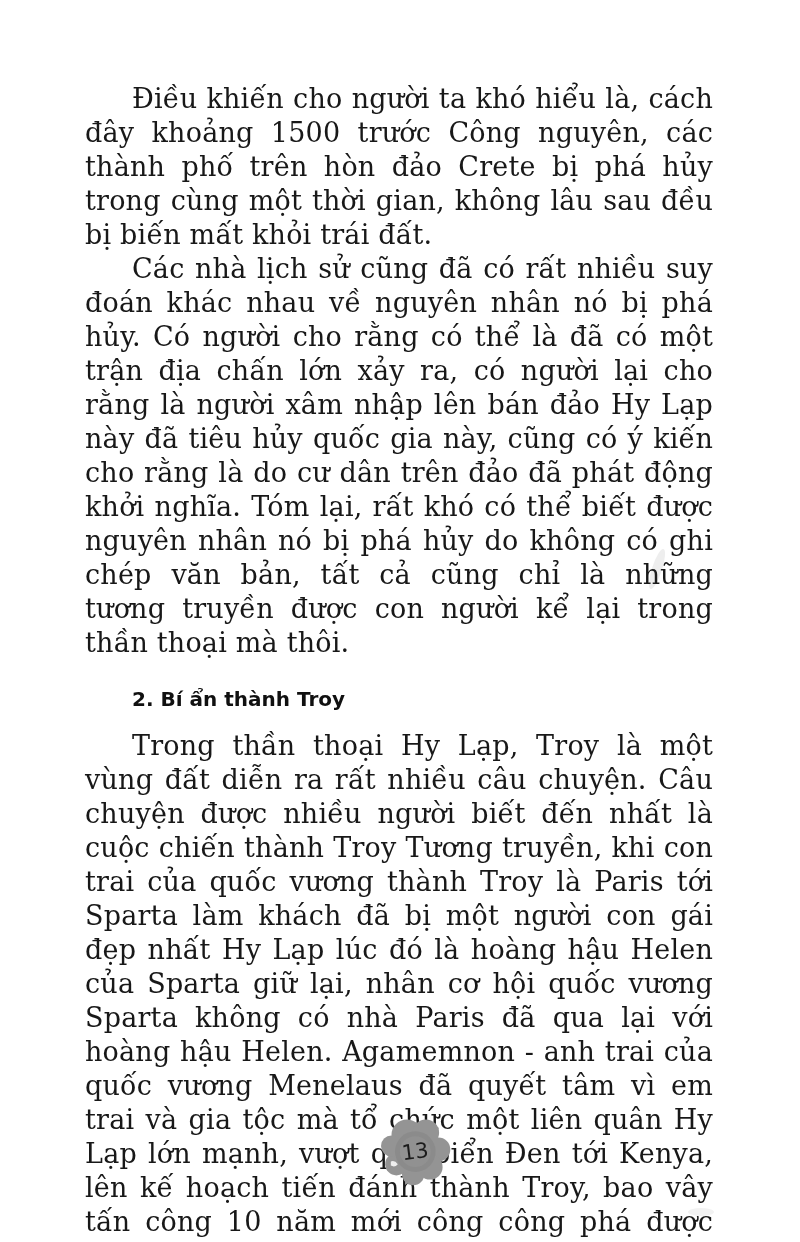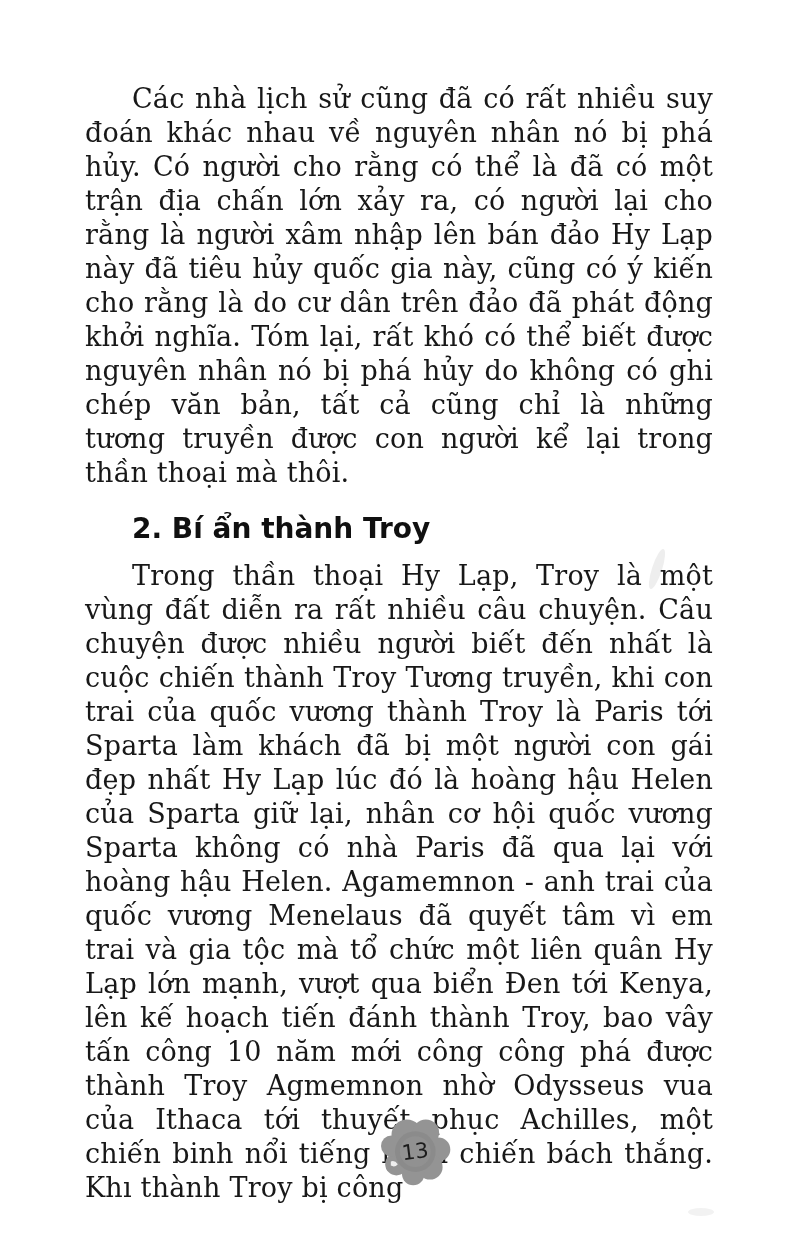--- a/index.html
+++ b/index.html
@@ -34,21 +34,21 @@
     text-align: justify;
     text-indent: 47px;
     color: #181818;
     letter-spacing: 0.2px;
   }
   h2.section-heading {
     margin: 22px 0 13px 0;
     padding-left: 47px;
     font-family: "DejaVu Sans", "Liberation Sans", sans-serif;
     font-weight: bold;
-    font-size: 28px;
+    font-size: 20px;
     line-height: 34px;
     color: #101010;
   }
   .page-number-ornament {
     position: absolute;
     left: 379px;
     top: 1118px;
     width: 74px;
     height: 70px;
   }
@@ -71,20 +71,21 @@
     background: rgba(90, 90, 90, 0.08);
     border-radius: 50%;
   }
 </style>
 </head>
 <body>
 
 <div class="page">
 
   <div class="text-block">
+    <p class="body-para">Điều khiến cho người ta khó hiểu là, cách đây khoảng 1500 trước Công nguyên, các thành phố trên hòn đảo Crete bị phá hủy trong cùng một thời gian, không lâu sau đều bị biến mất khỏi trái đất.</p>
     <p class="body-para">Các nhà lịch sử cũng đã có rất nhiều suy đoán khác nhau về nguyên nhân nó bị phá hủy. Có người cho rằng có thể là đã có một trận địa chấn lớn xảy ra, có người lại cho rằng là người xâm nhập lên bán đảo Hy Lạp này đã tiêu hủy quốc gia này, cũng có ý kiến cho rằng là do cư dân trên đảo đã phát động khởi nghĩa. Tóm lại, rất khó có thể biết được nguyên nhân nó bị phá hủy do không có ghi chép văn bản, tất cả cũng chỉ là những tương truyền được con người kể lại trong thần thoại mà thôi.</p>
     <h2 class="section-heading">2. Bí ẩn thành Troy</h2>
     <p class="body-para">Trong thần thoại Hy Lạp, Troy là một vùng đất diễn ra rất nhiều câu chuyện. Câu chuyện được nhiều người biết đến nhất là cuộc chiến thành Troy  Tương truyền, khi con trai của quốc vương thành Troy là Paris tới Sparta làm khách đã bị một người con gái đẹp nhất Hy Lạp lúc đó là hoàng hậu Helen của Sparta giữ lại, nhân cơ hội quốc vương Sparta không có nhà Paris đã qua lại với hoàng hậu Helen. Agamemnon - anh trai của quốc vương Menelaus đã quyết tâm vì em trai và gia tộc mà tổ chức một liên quân Hy Lạp lớn mạnh, vượt qua biển Đen tới Kenya, lên kế hoạch tiến đánh thành Troy, bao vây tấn công 10 năm mới công công phá được thành Troy Agmemnon nhờ Odysseus  vua của Ithaca tới thuyết phục Achilles, một chiến binh nổi tiếng bách chiến bách thắng. Khı thành Troy bị công</p>
   </div>
 
   <div class="scan-artifact"></div>
   <div class="scan-artifact-2"></div>
 
   <div class="page-number-ornament">
     <svg width="74" height="70" viewBox="0 0 100 100">

